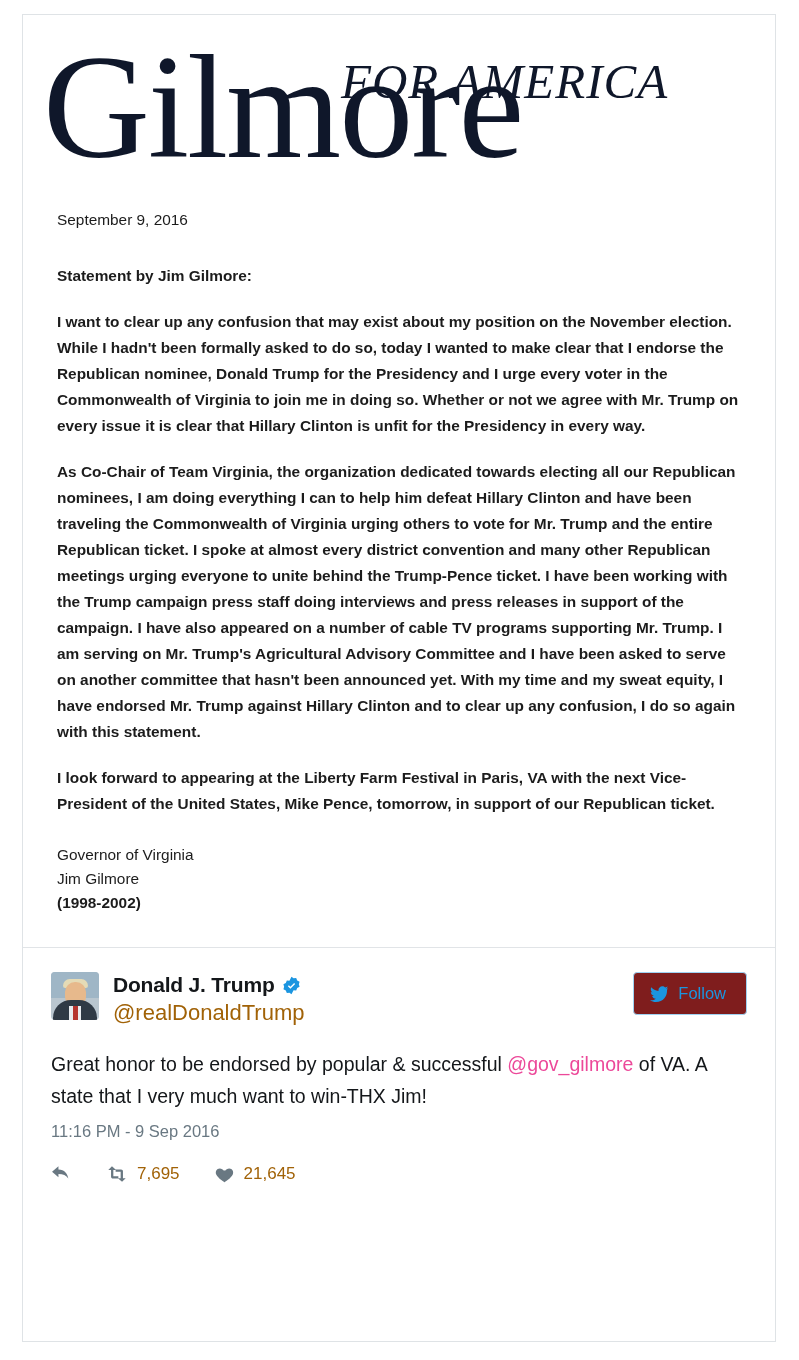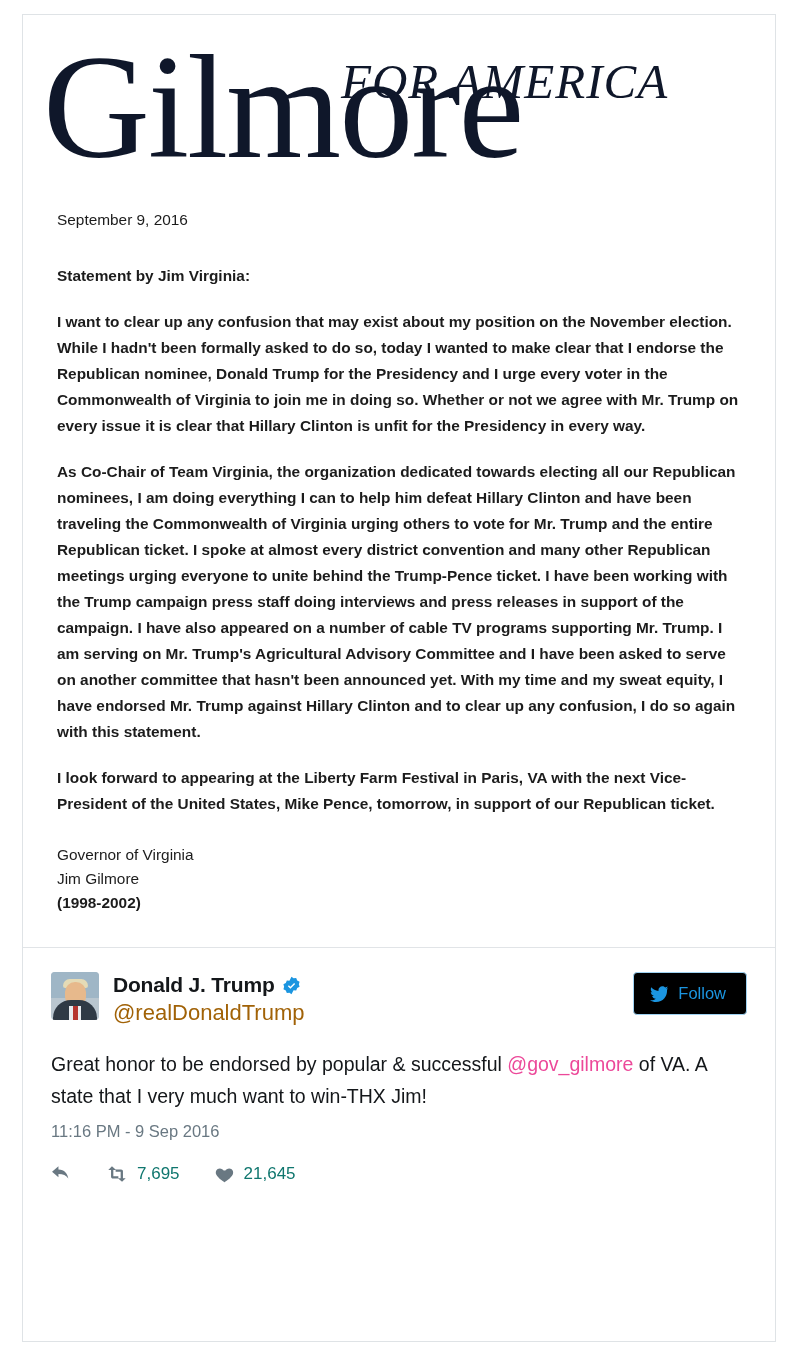--- a/index.html
+++ b/index.html
@@ -147,21 +147,21 @@
   }
   .follow-btn {
     position: absolute;
     right: 28px;
     top: 24px;
     border: 1px solid #9fd2f2;
     border-radius: 4px;
     color: #1b95e0;
     font-size: 16.5px;
     padding: 11px 20px 11px 16px;
-    background: #000000;
+    background: #7f1d1d;
     display: flex;
     align-items: center;
     cursor: pointer;
   }
   .follow-btn .bird {
     margin-right: 9px;
     display: inline-flex;
   }
   .tweet-text {
     margin-top: 22px;
@@ -175,21 +175,21 @@
   }
   .timestamp {
     margin-top: 10px;
     font-size: 16.5px;
     color: #697882;
   }
   .actions {
     margin-top: 22px;
     display: flex;
     align-items: center;
-    color: #0f766e;
+    color: #a16207;
     font-size: 17px;
   }
   .action {
     display: flex;
     align-items: center;
     margin-right: 34px;
     cursor: pointer;
   }
   .action .count {
     margin-left: 9px;
@@ -202,21 +202,21 @@
 <div class="page">
   <div class="card">
 
     <div class="letterhead">
       <div class="brand-gilmore">Gilmore</div>
       <div class="brand-for-america">FOR AMERICA</div>
     </div>
 
     <div class="letter">
       <p class="plain date">September 9, 2016</p>
-      <p>Statement by Jim Virginia:</p>
+      <p>Statement by Jim Gilmore:</p>
       <p>I want to clear up any confusion that may exist about my position on the November election. While I hadn't been formally asked to do so, today I wanted to make clear that I endorse the Republican nominee, Donald Trump for the Presidency and I urge every voter in the Commonwealth of Virginia to join me in doing so. Whether or not we agree with Mr. Trump on every issue it is clear that Hillary Clinton is unfit for the Presidency in every way.</p>
       <p>As Co-Chair of Team Virginia, the organization dedicated towards electing all our Republican nominees, I am doing everything I can to help him defeat Hillary Clinton and have been traveling the Commonwealth of Virginia urging others to vote for Mr. Trump and the entire Republican ticket. I spoke at almost every district convention and many other Republican meetings urging everyone to unite behind the Trump-Pence ticket. I have been working with the Trump campaign press staff doing interviews and press releases in support of the campaign. I have also appeared on a number of cable TV programs supporting Mr. Trump. I am serving on Mr. Trump's Agricultural Advisory Committee and I have been asked to serve on another committee that hasn't been announced yet.  With my time and my sweat equity, I have endorsed Mr. Trump against Hillary Clinton and to clear up any confusion, I do so again with this statement.</p>
       <p>I look forward to appearing at the Liberty Farm Festival in Paris, VA with the next Vice-President of the United States, Mike Pence, tomorrow, in support of our Republican ticket.</p>
       <div class="sign">
         <div>Governor of Virginia</div>
         <div>Jim Gilmore</div>
         <div class="bold">(1998-2002)</div>
       </div>
     </div>
 

